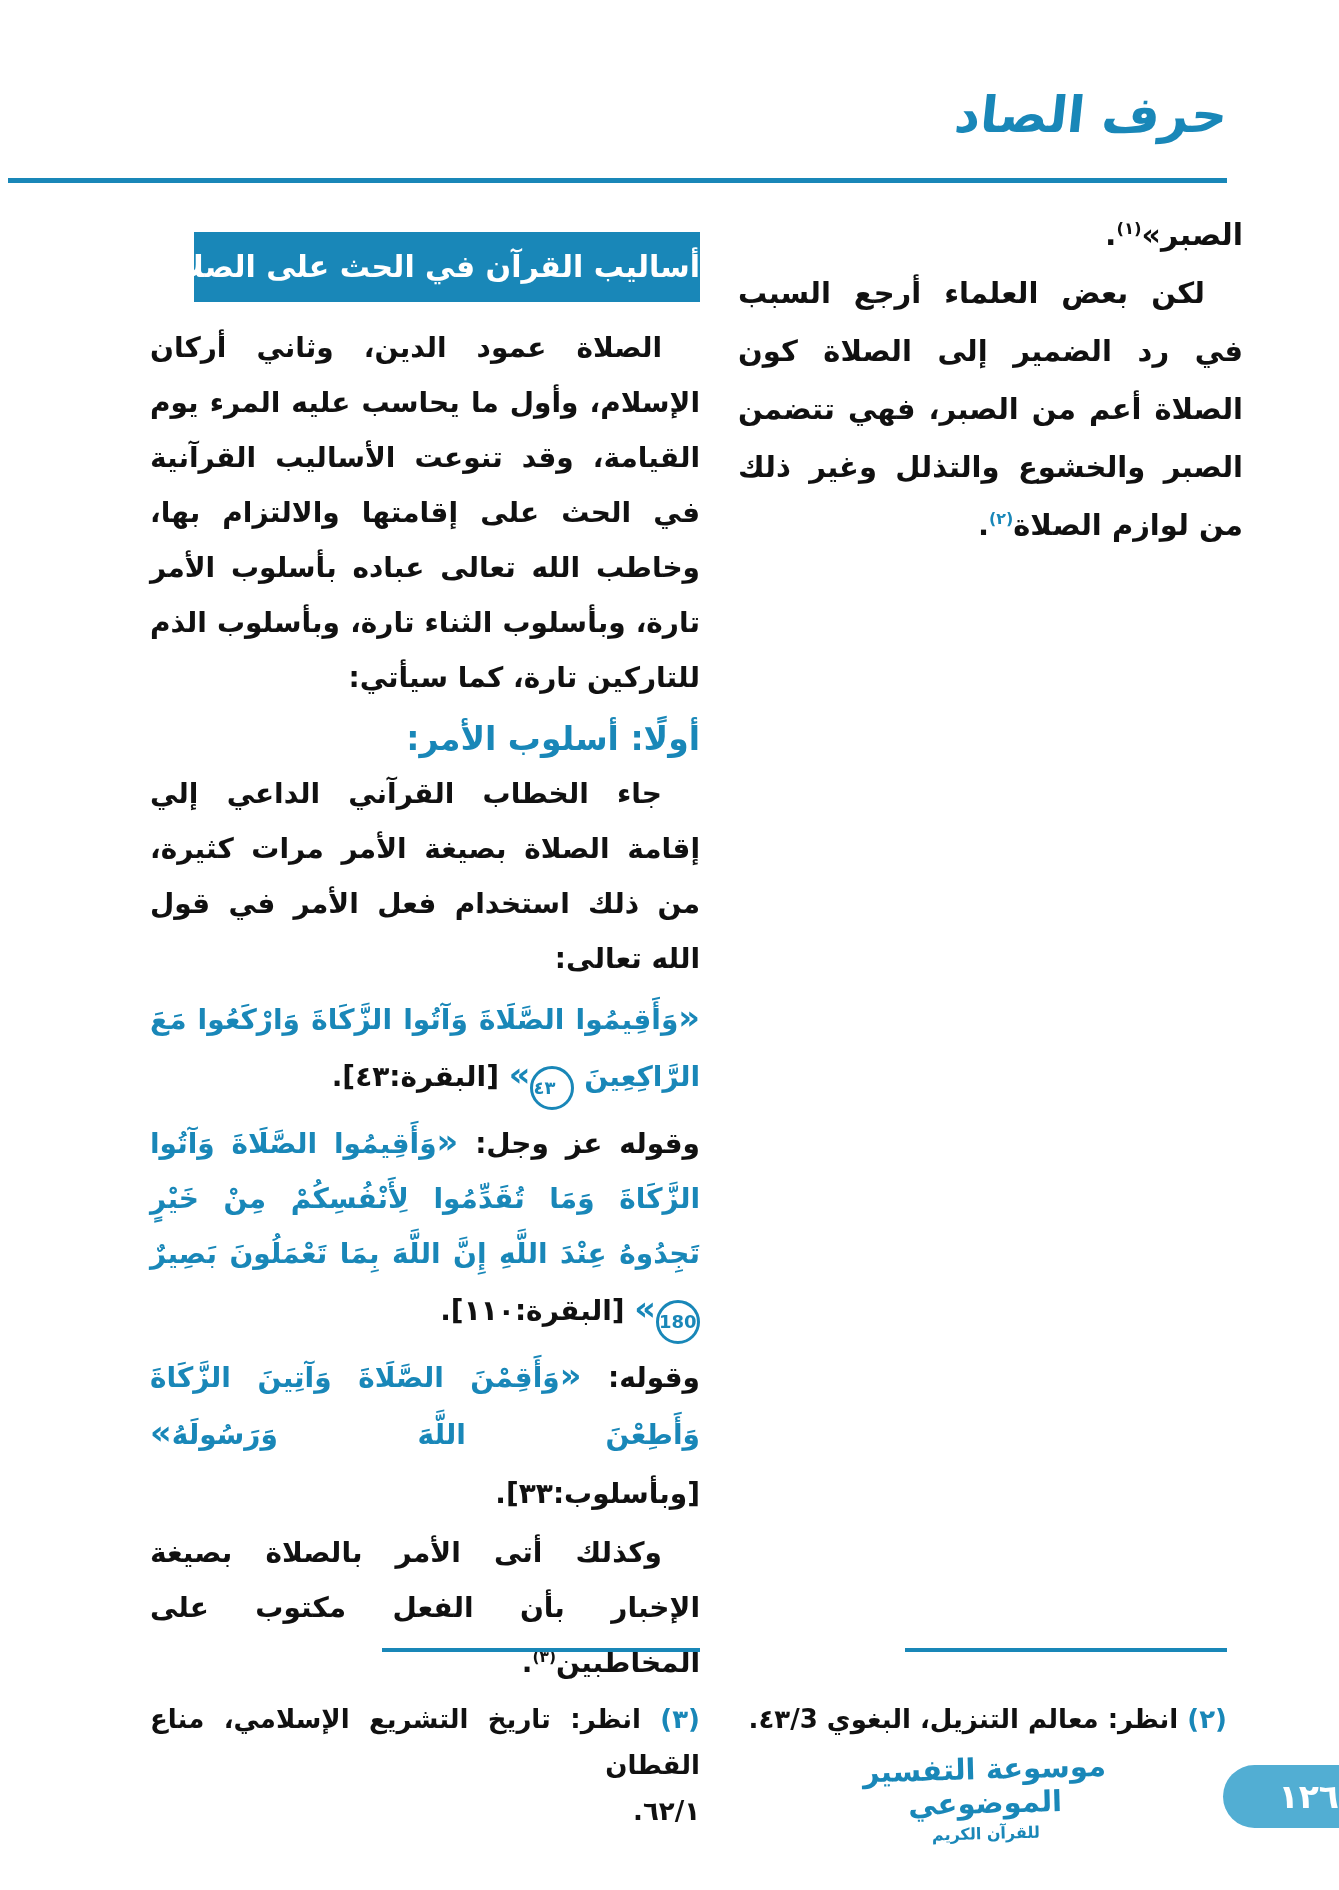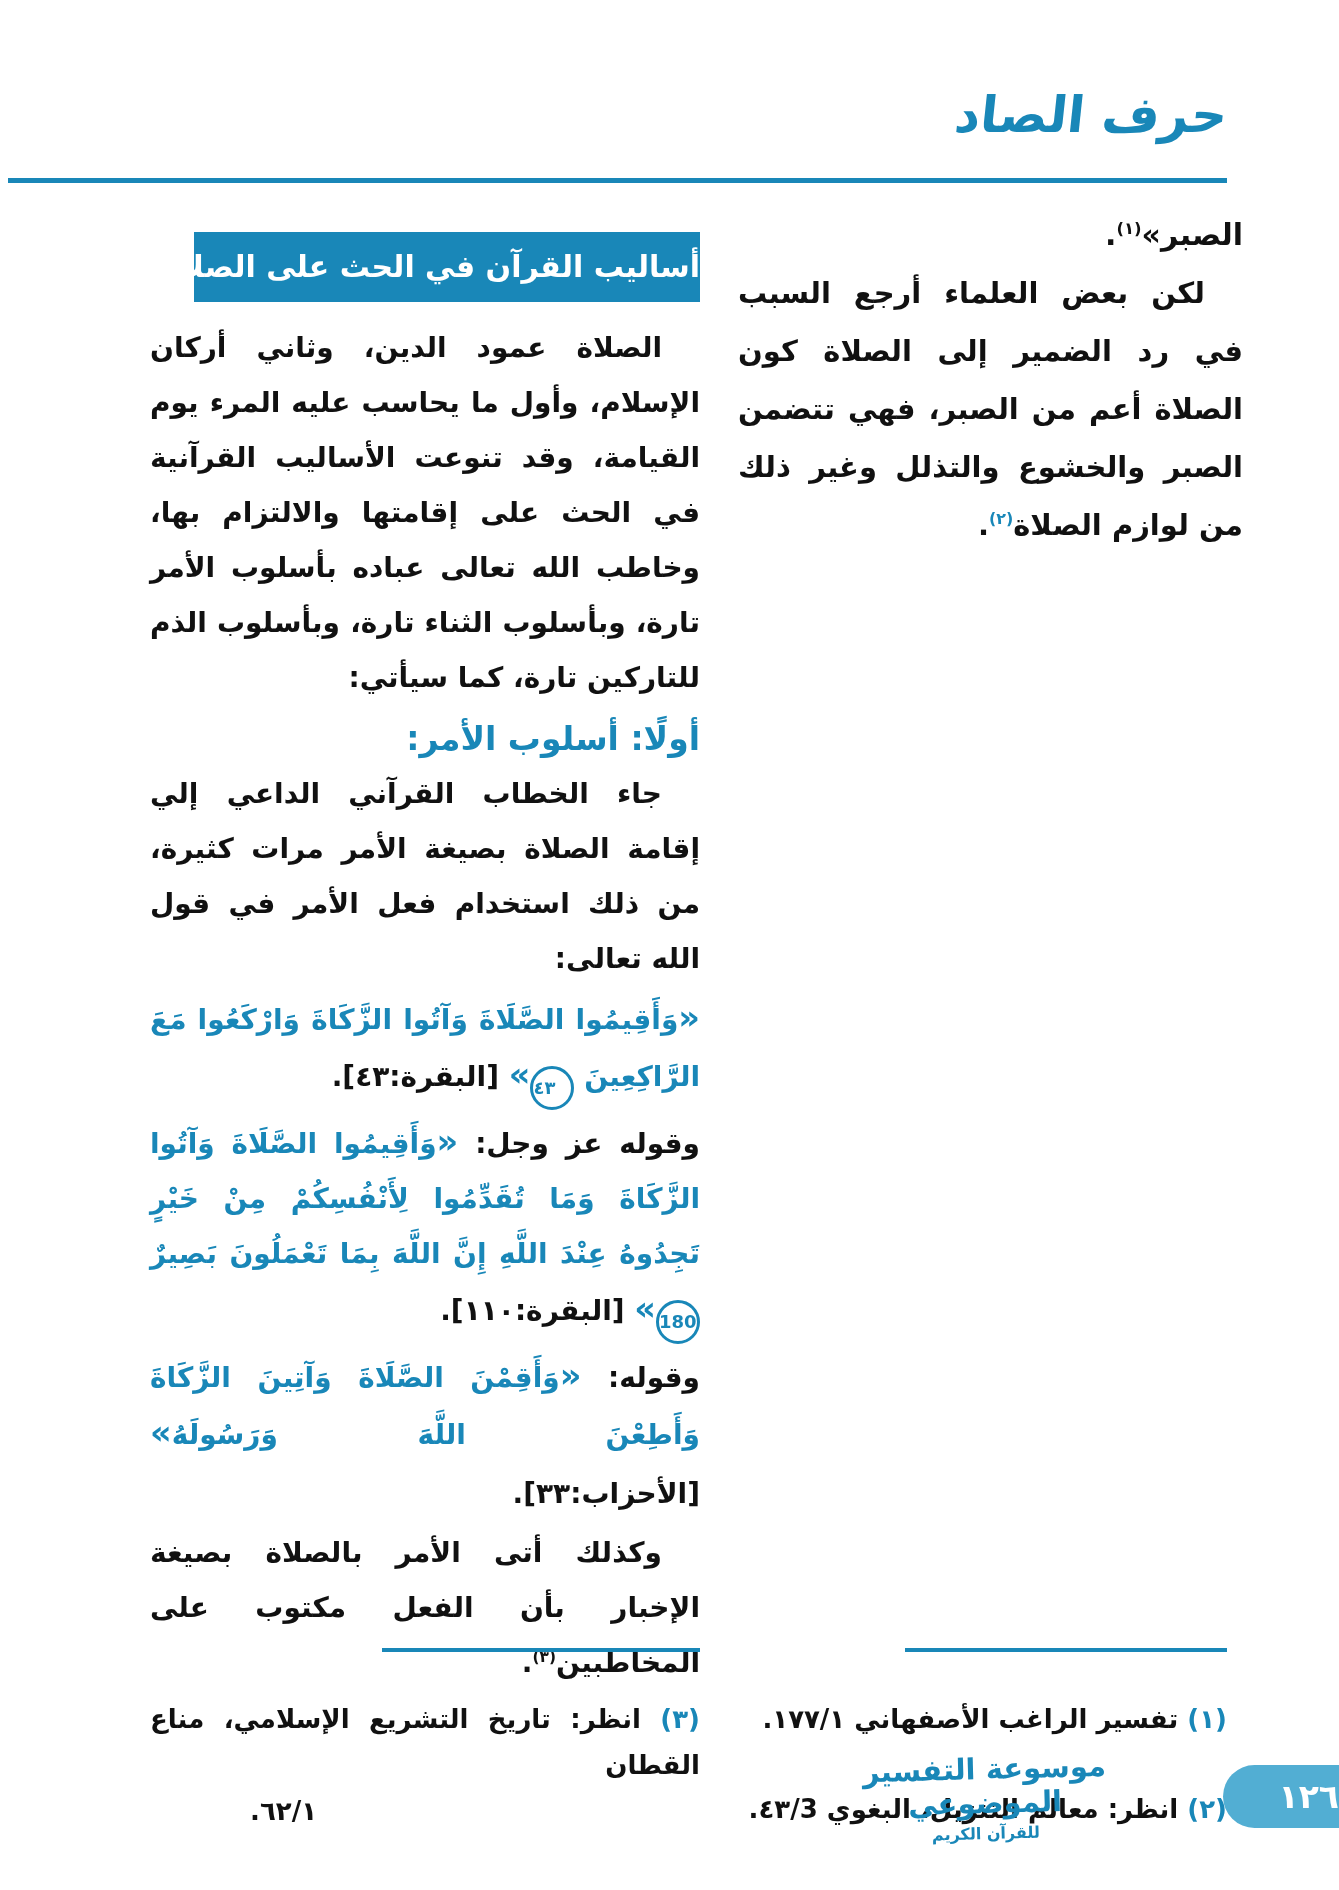--- a/index.html
+++ b/index.html
@@ -69,21 +69,21 @@
 
   
   .footnotes{position:absolute;font-size:26px;font-weight:bold;color:var(--ink);}
   .fn-left{top:1648px;right:639px;width:550px;}
   .fn-right{top:1648px;right:112px;width:505px;}
   .fn-rule{height:4px;background:var(--accent);margin-bottom:14px;}
   .fn-rule-l{width:318px;}
   .fn-rule-r{width:322px;}
   .fn-line{line-height:46px;text-align:justify;margin-top:44px;}
   .fn-marker{color:var(--accent);}
-  .fn-cont{line-height:46px;text-align:left;padding-left:100px;}
+  .fn-cont{line-height:46px;text-align:right;padding-left:100px;}
 
   
   .logo{
     position:absolute;top:1752px;right:219px;width:270px;
     text-align:center;color:var(--accent);transform:rotate(-1.5deg);
   }
   .logo-line1{font-size:29px;font-weight:bold;line-height:34px;}
   .logo-line2{font-size:16px;font-weight:bold;margin-top:4px;}
   .page-badge{
     position:absolute;top:1765px;right:0;width:116px;height:63px;
@@ -114,35 +114,34 @@
 
     <h2 class="subheading">أولًا: أسلوب الأمر:</h2>
 
     <p class="body-par indent">جاء الخطاب القرآني الداعي إلي إقامة الصلاة بصيغة الأمر مرات كثيرة، من ذلك استخدام فعل الأمر في قول الله تعالى:</p>
 
     <p class="verse-par"><span class="qmark">«</span><span>وَأَقِيمُوا الصَّلَاةَ وَآتُوا الزَّكَاةَ وَارْكَعُوا مَعَ الرَّاكِعِينَ</span> <span class="ayah-num">٤٣</span><span class="qmark">»</span> <span class="black">[البقرة:٤٣].</span></p>
 
     <p class="verse-par"><span class="black">وقوله عز وجل:</span> <span class="qmark">«</span><span>وَأَقِيمُوا الصَّلَاةَ وَآتُوا الزَّكَاةَ وَمَا تُقَدِّمُوا لِأَنْفُسِكُمْ مِنْ خَيْرٍ تَجِدُوهُ عِنْدَ اللَّهِ إِنَّ اللَّهَ بِمَا تَعْمَلُونَ بَصِيرٌ</span> <span class="ayah-num">180</span><span class="qmark">»</span> <span class="black">[البقرة:١١٠].</span></p>
 
     <p class="verse-par stretch"><span class="black">وقوله:</span> <span class="qmark">«</span><span>وَأَقِمْنَ الصَّلَاةَ وَآتِينَ الزَّكَاةَ وَأَطِعْنَ اللَّهَ وَرَسُولَهُ</span><span class="qmark">»</span></p>
-    <p class="verse-par"><span class="black">[الأحزاب:٣٣].</span></p>
+    <p class="verse-par"><span class="black">[وبأسلوب:٣٣].</span></p>
 
     <p class="body-par indent"><span>وكذلك أتى الأمر بالصلاة بصيغة الإخبار بأن الفعل مكتوب على المخاطبين</span><sup class="fn-ref dark">(٣)</sup><span>.</span></p>
 
   </section>
 
   <section class="footnotes fn-left">
     <div class="fn-rule fn-rule-l"></div>
     <div class="fn-line"><span class="fn-marker">(٣)</span> <span>انظر: تاريخ التشريع الإسلامي، مناع القطان</span></div>
     <div class="fn-cont">٦٢/١.</div>
   </section>
 
   <section class="footnotes fn-right">
     <div class="fn-rule fn-rule-r"></div>
-    <div class="fn-line"><span class="fn-marker">(١)</span> <span>تفسير الراغب الأصفهاني ١٧٧/١.</span></div>
     <div class="fn-line"><span class="fn-marker">(٢)</span> <span>انظر: معالم التنزيل، البغوي ٤٣/3.</span></div>
   </section>
 
   <div class="logo">
     <div class="logo-line1">موسوعة التفسير الموضوعي</div>
     <div class="logo-line2">للقرآن الكريم</div>
   </div>
   <div class="page-badge">١٢٦</div>
 
 </div>

